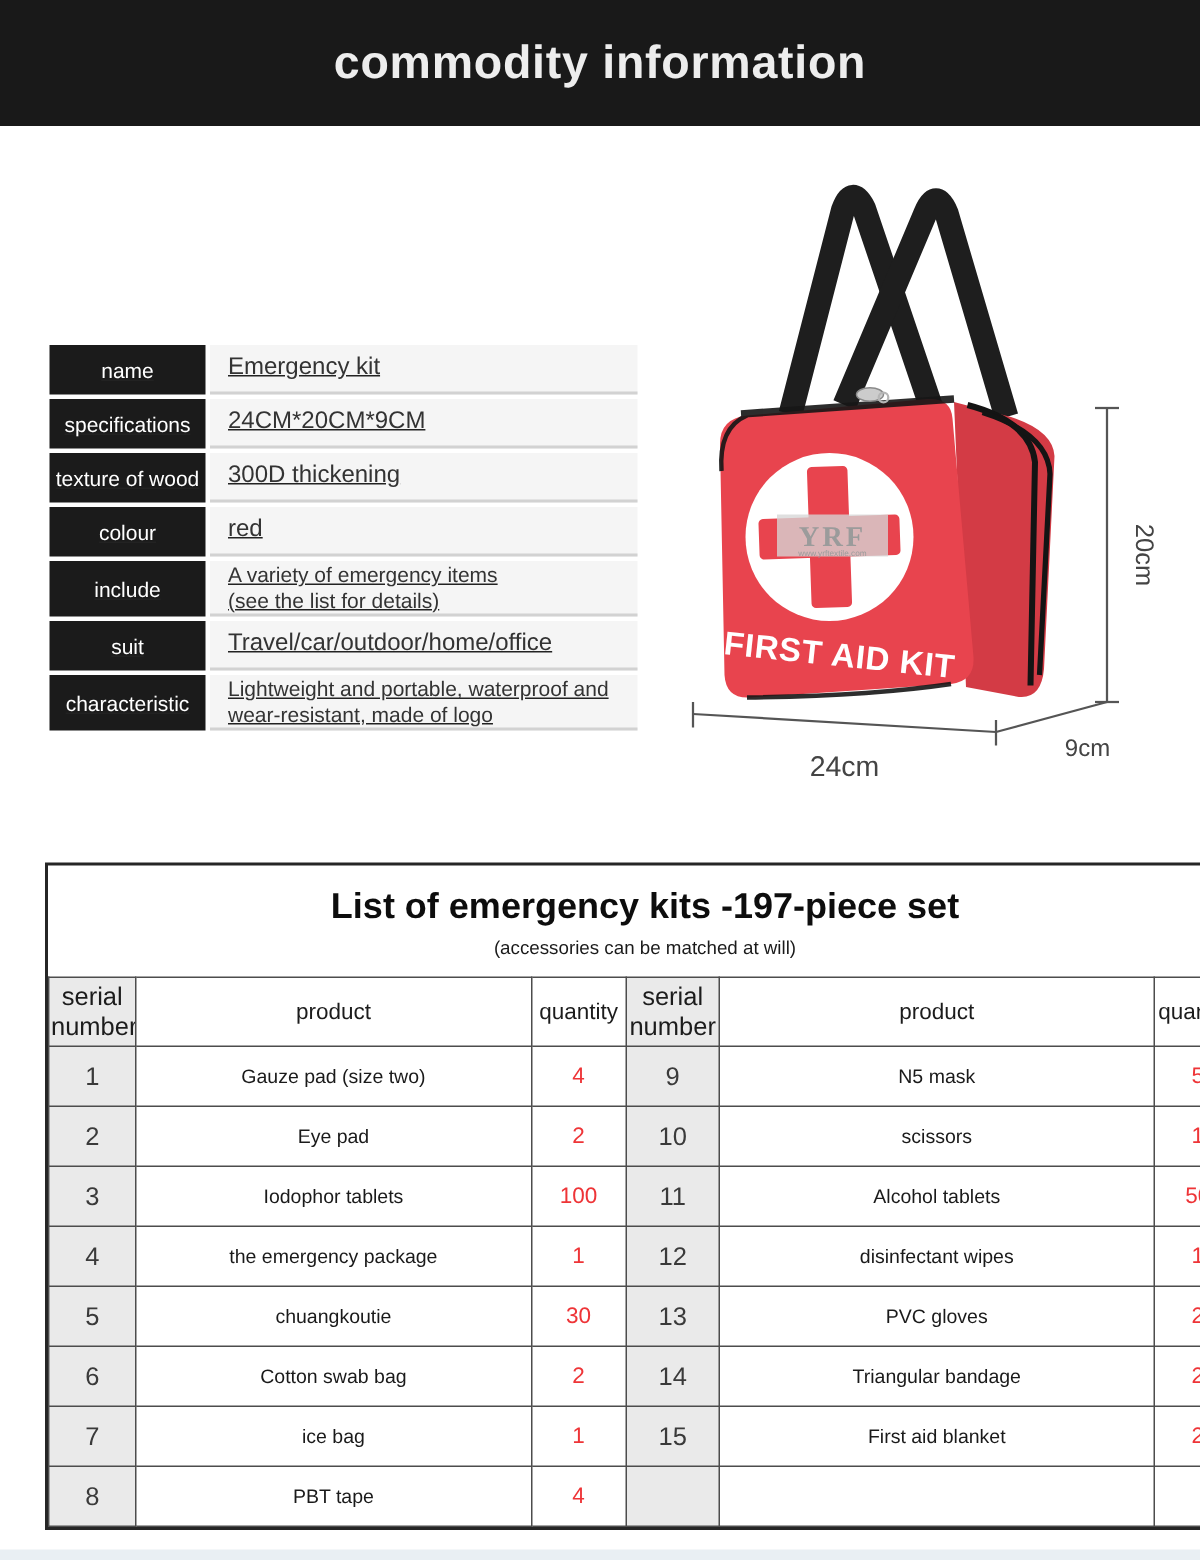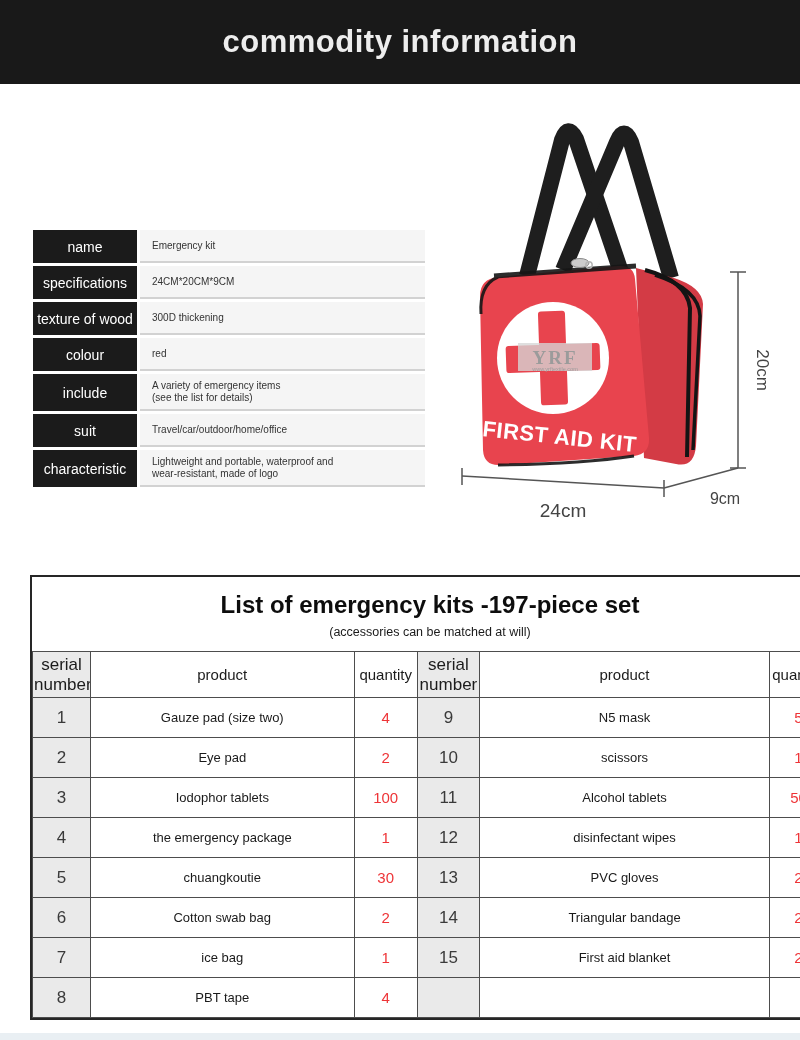--- a/index.html
+++ b/index.html
@@ -6,28 +6,28 @@
   body{width:800px;height:1040px;position:relative;overflow:hidden;
        font-family:"Liberation Sans", sans-serif;color:#222;}
 
   
   .banner{position:absolute;left:0;top:0;width:800px;height:84px;background:#191919;
           display:flex;align-items:center;justify-content:center;}
   .banner h1{margin:0;font-size:31px;font-weight:bold;color:#ededed;letter-spacing:.5px;}
 
   
   .spec{position:absolute;left:33px;top:230px;width:392px;display:flex;flex-direction:column;gap:3px;}
-  .spec-row{display:flex;gap:3px;}
+  .spec-row{display:flex;gap:3px;text-decoration:underline;}
   .spec-label{width:104px;min-height:31px;background:#1b1b1b;color:#fff;font-size:14px;
               display:flex;align-items:center;justify-content:center;text-align:center;flex:none;}
   .spec-value{flex:1;min-height:31px;background:#f5f5f5;border-bottom:2px solid #d2d2d2;
-              display:flex;align-items:center;padding-left:12px;font-size:10px;color:#333;
+              display:flex;align-items:center;padding-left:12px;font-size:16px;color:#333;
               white-space:pre-line;line-height:1.15;}
   .spec-row.small .spec-label{min-height:35px;}
-  .spec-row.small .spec-value{min-height:35px;font-size:10px;}
+  .spec-row.small .spec-value{min-height:35px;font-size:14px;}
 
   
   .figure{position:absolute;left:440px;top:108px;width:340px;height:420px;}
 
   
   .list-box{position:absolute;left:30px;top:575px;width:800px;background:#fff;
             border:2px solid #262626;box-sizing:border-box;}
   .list-title{margin:0;padding-top:14px;text-align:center;font-size:24px;font-weight:bold;color:#0d0d0d;}
   .list-subtitle{margin-top:6px;padding-bottom:12px;text-align:center;font-size:12.5px;color:#1a1a1a;}
   table.list{width:100%;border-collapse:collapse;table-layout:fixed;}

